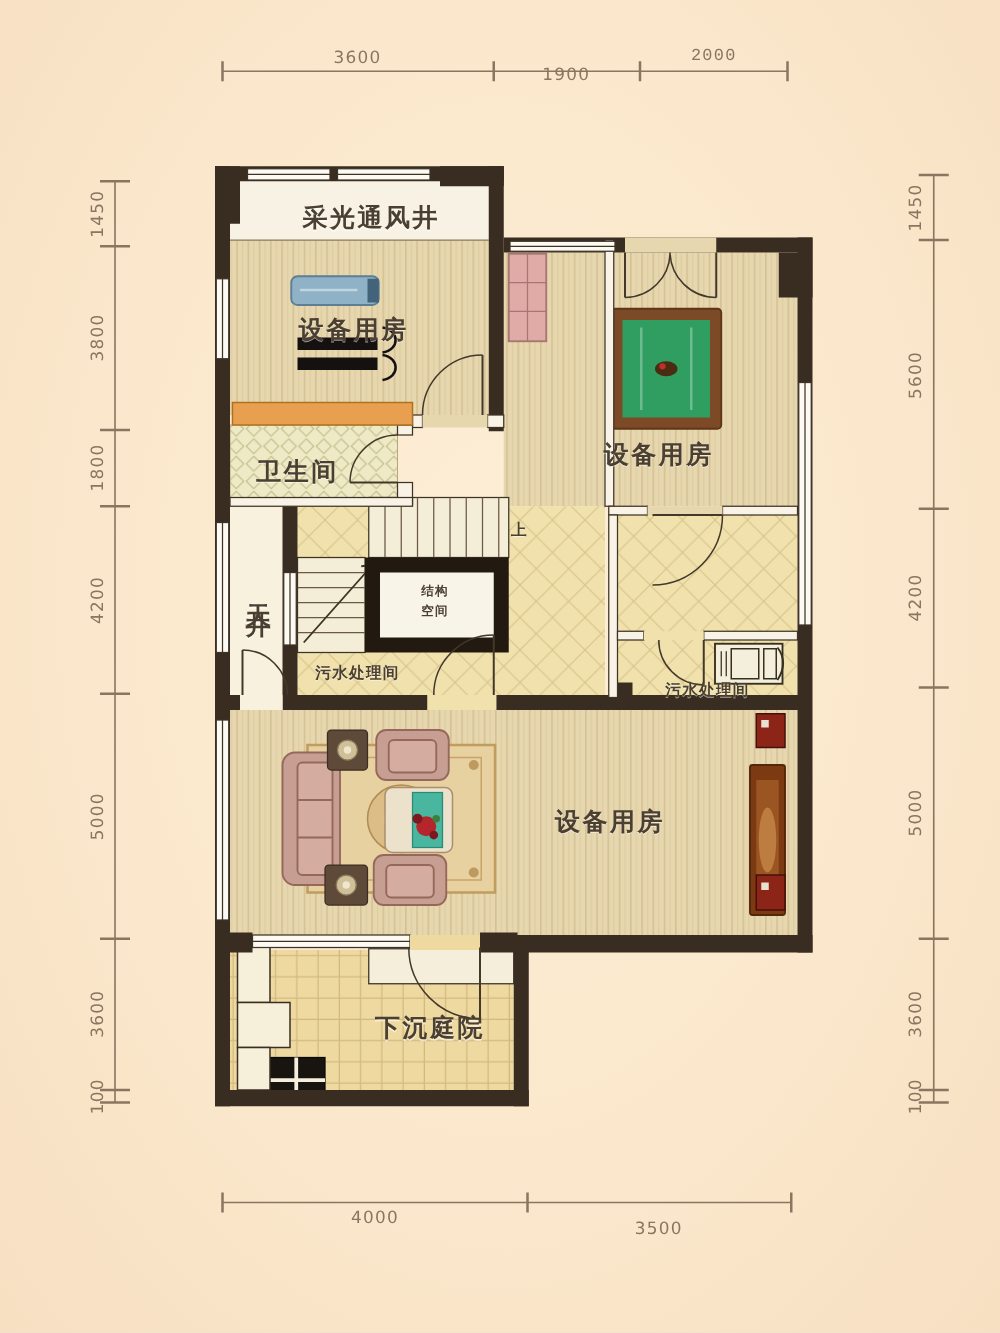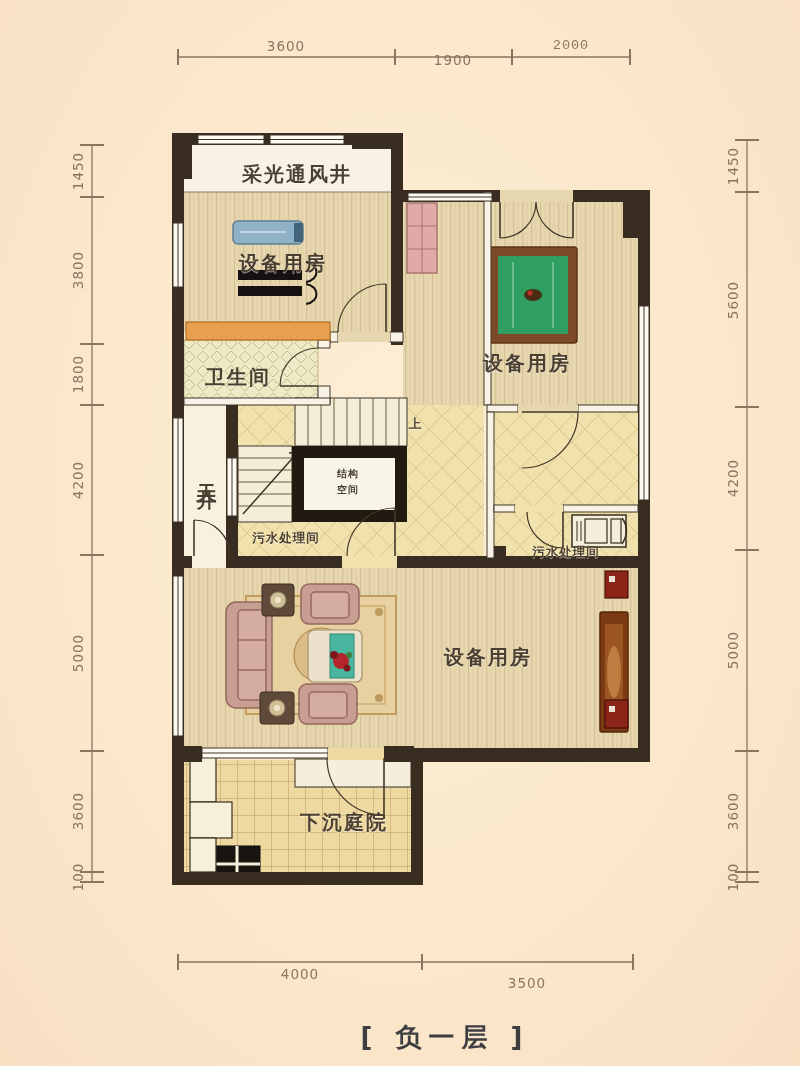--- a/index.html
+++ b/index.html
@@ -287,15 +287,14 @@
 <div class="vdim" style="left:48px;top:803px;">3600</div>
 <div class="vdim" style="left:48px;top:869px;">100</div>
 
 <div class="vdim" style="left:703px;top:158px;">1450</div>
 <div class="vdim" style="left:703px;top:292px;">5600</div>
 <div class="vdim" style="left:703px;top:470px;">4200</div>
 <div class="vdim" style="left:703px;top:642px;">5000</div>
 <div class="vdim" style="left:703px;top:803px;">3600</div>
 <div class="vdim" style="left:703px;top:869px;">100</div>
 
-<div class="title">[ 负一层 ]</div>
 
 </div>
 
 </body></html>

